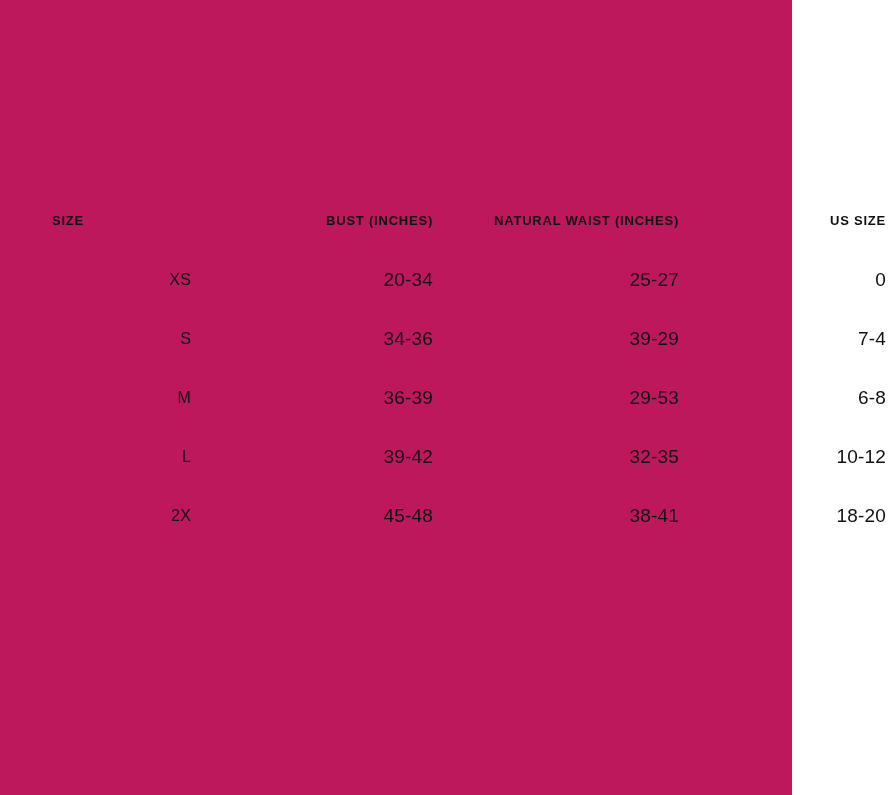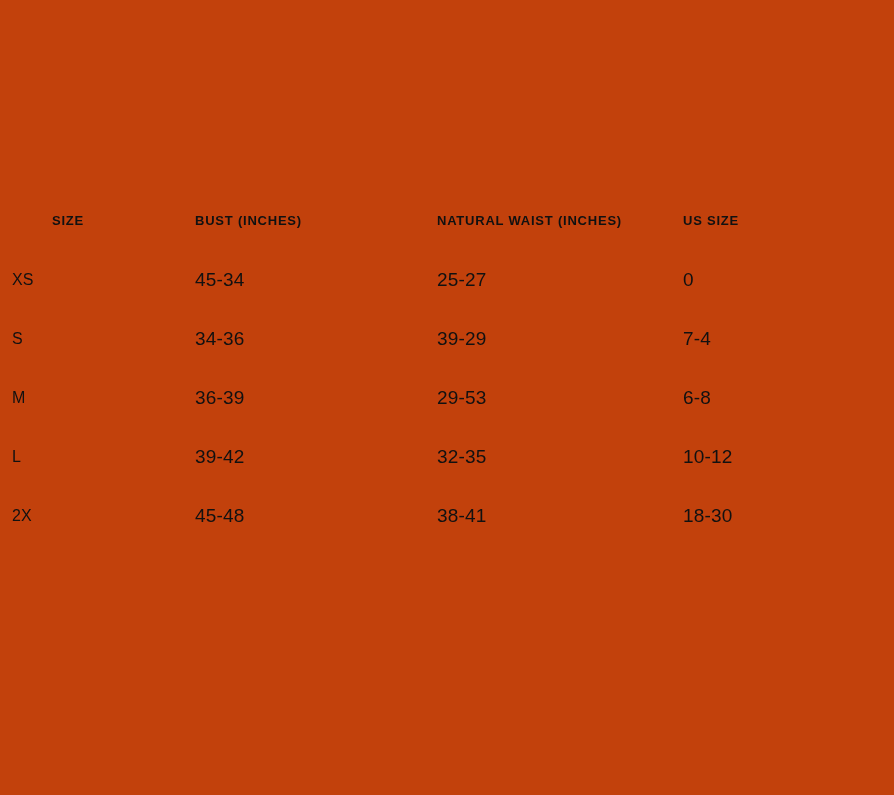--- a/index.html
+++ b/index.html
@@ -10,23 +10,23 @@
     width: 894px;
     height: 795px;
     background: #ffffff;
     font-family: "Liberation Sans", sans-serif;
     -webkit-font-smoothing: antialiased;
     overflow: hidden;
   }
 
   #page {
     position: relative;
-    width: 894px;
+    width: 792px;
     height: 795px;
-    background: #c2410c;
+    background: #be185d;
   }
 
   
   #size-chart {
     position: absolute;
     left: 8px;
     top: 191px;
     width: 876px;
     border-collapse: separate;
     border-spacing: 4px 0;
@@ -34,21 +34,21 @@
   }
 
   #size-chart tr {
     height: 59px;
   }
 
   #size-chart th,
   #size-chart td {
     padding: 0;
     margin: 0;
-    text-align: left;
+    text-align: right;
     vertical-align: middle;
     color: #111111;
     background: transparent;
   }
 
   
   col.c-size   { width: 179px; }
   col.c-bust   { width: 238px; }
   col.c-waist  { width: 242px; }
   col.c-ussize { width: 203px; }
@@ -109,21 +109,21 @@
         <th class="h-size">SIZE</th>
         <th>BUST (INCHES)</th>
         <th>NATURAL WAIST (INCHES)</th>
         <th>US SIZE</th>
       </tr>
     </thead>
 
     <tbody>
       <tr class="plain">
         <td class="size-label">XS</td>
-        <td class="measure">45-34</td>
+        <td class="measure">20-34</td>
         <td class="measure">25-27</td>
         <td class="measure">0</td>
       </tr>
       <tr class="stripe">
         <td class="size-label">S</td>
         <td class="measure">34-36</td>
         <td class="measure">39-29</td>
         <td class="measure">7-4</td>
       </tr>
       <tr class="plain">
@@ -135,18 +135,18 @@
       <tr class="stripe">
         <td class="size-label">L</td>
         <td class="measure">39-42</td>
         <td class="measure">32-35</td>
         <td class="measure">10-12</td>
       </tr>
       <tr class="stripe">
         <td class="size-label">2X</td>
         <td class="measure">45-48</td>
         <td class="measure">38-41</td>
-        <td class="measure">18-30</td>
+        <td class="measure">18-20</td>
       </tr>
     </tbody>
   </table>
 
 </div>
 
 </body></html>

